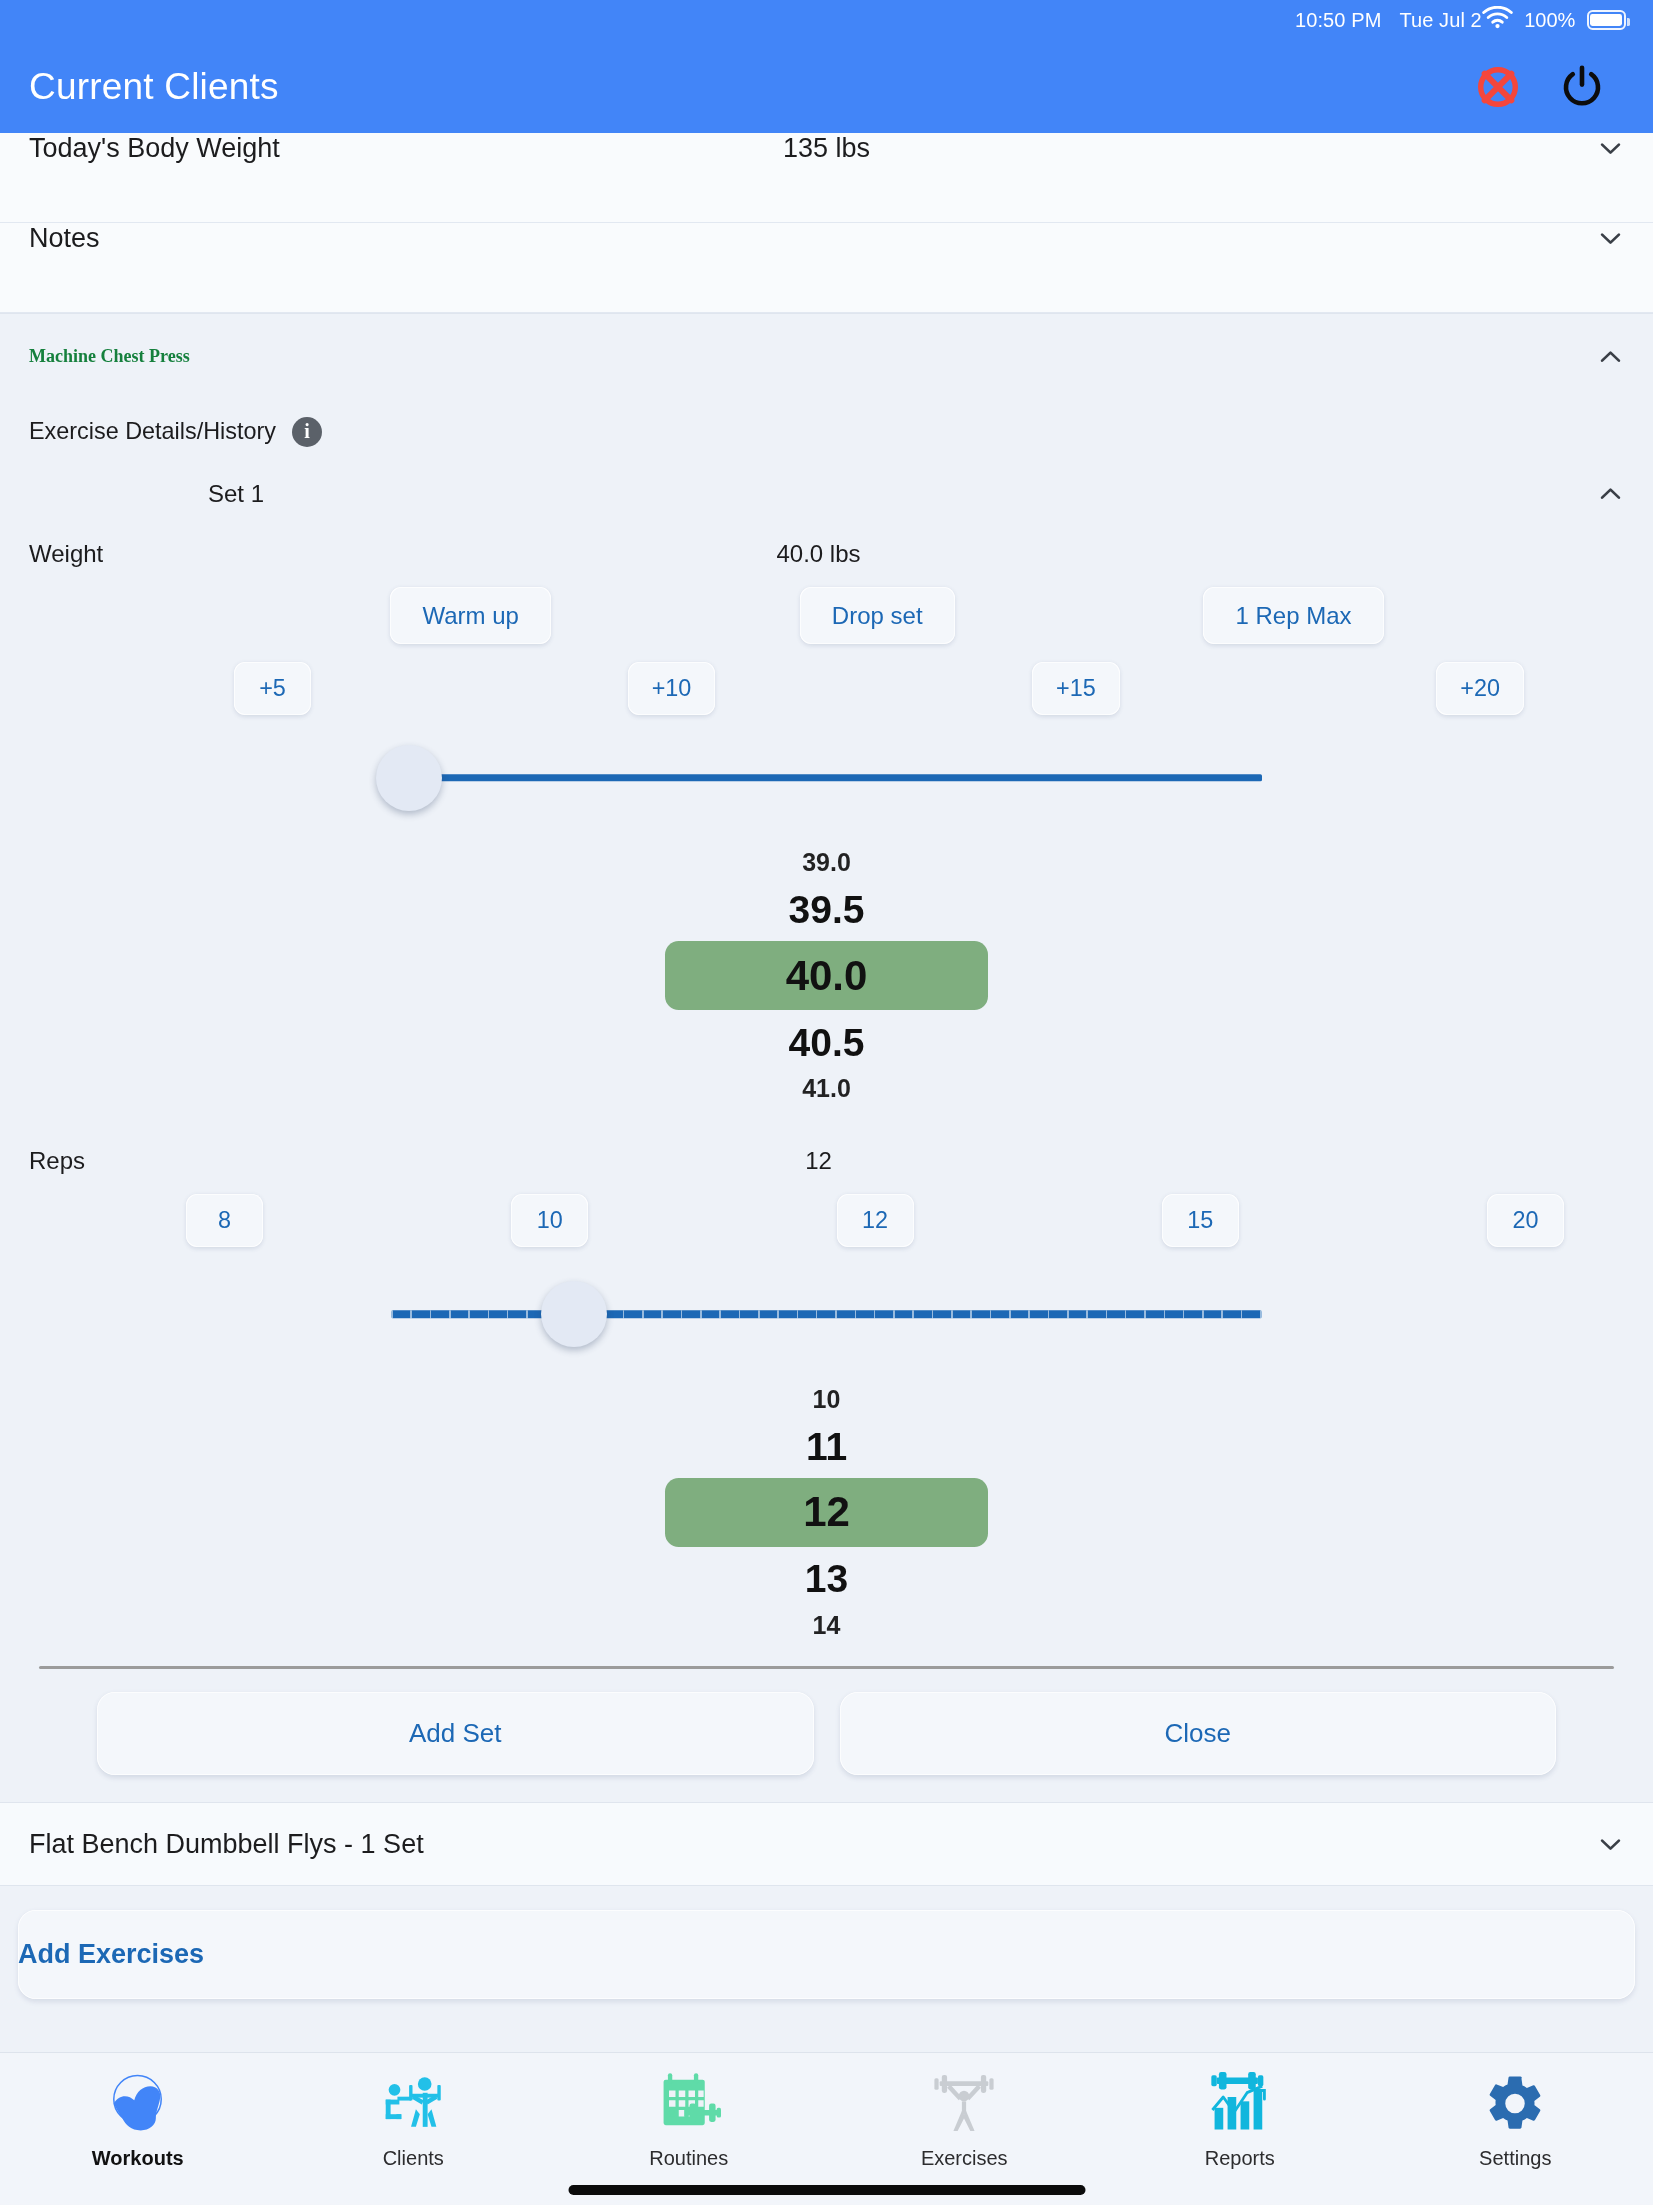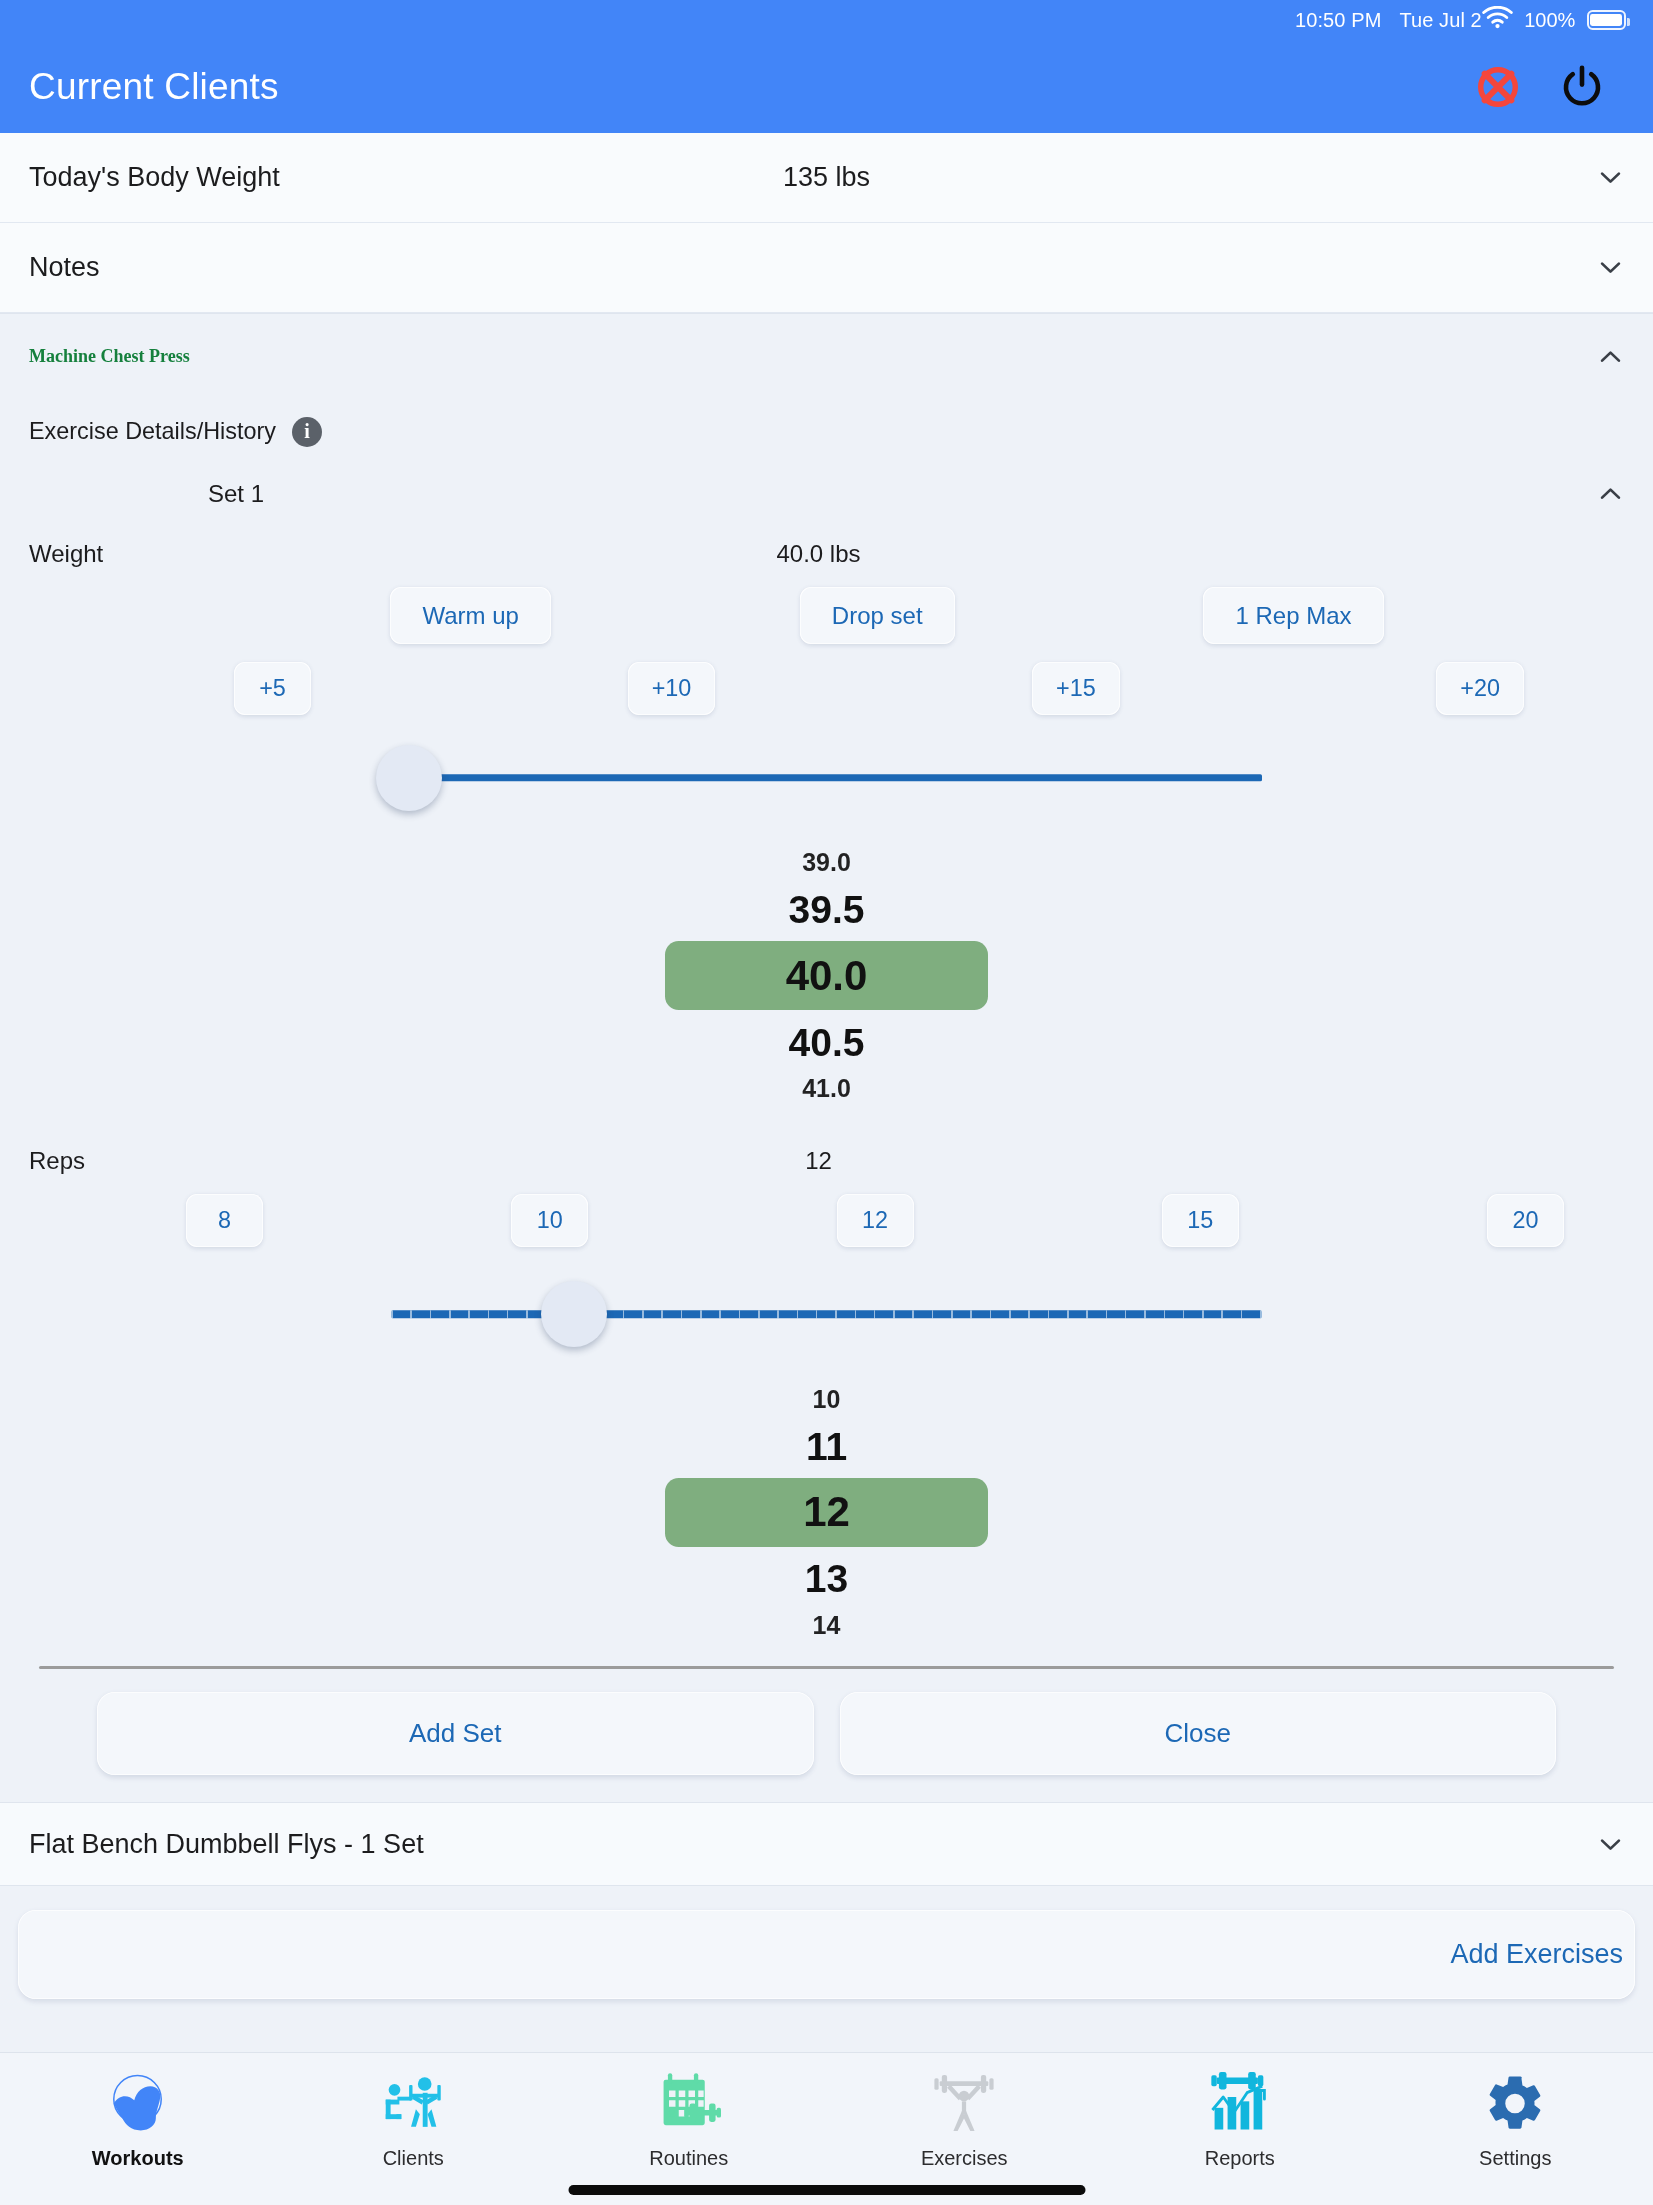--- a/index.html
+++ b/index.html
@@ -40,21 +40,21 @@
   }
   .nav-title { font-size:37px; font-weight:400; letter-spacing:0.2px; }
   .nav-actions { display:flex; align-items:center; gap:26px; padding-right:18px; }
   .nav-icon { width:58px; height:58px; display:flex; align-items:center; justify-content:center; }
 
   
   .content { flex:1 1 auto; overflow:hidden; background:#eef2f8; display:flex; flex-direction:column; }
 
   .row-card {
     background:#f9fbfd; border-bottom:0.8px solid #e2e8f1;
-    display:flex; align-items:center; padding:0 27.4px 0 29px;
+    display:flex; align-items:flex-start; padding:0 27.4px 0 29px;
     height:90px; position:relative;
   }
   .row-label { font-size:27px; color:#1c1c1e; flex:0 0 auto; }
   .row-value { position:absolute; left:0; right:0; text-align:center; font-size:27px; color:#1c1c1e; pointer-events:none; }
   .row-chev { margin-left:auto; z-index:2; }
 
   .chev { width:31px; height:31px; display:block; }
 
   
   .exercise-card {
@@ -135,21 +135,21 @@
   .collapsed-row {
     background:#f7fafd; border-top:0.8px solid #dfe5ee; border-bottom:0.8px solid #dfe5ee;
     height:84px; display:flex; align-items:center; padding:0 27.4px 0 29px;
   }
   .collapsed-title { font-size:27px; color:#1c1c1e; }
 
   .add-ex-wrap { padding:24px 18px 0 18px; }
   .add-ex {
     background:#f4f7fb; border-radius:18px;
     box-shadow:0 2.4px 4.8px rgba(60,80,120,.13), 0 0 0 0.8px rgba(255,255,255,.9) inset;
-    color:#1c68b5; font-size:27px; text-align:right; padding:29px 12px;
+    color:#1c68b5; font-size:27px; text-align:left; padding:29px 0;font-weight:bold;
   }
 
   
   .tabbar {
     flex:0 0 auto; height:153px; background:#f2f5fa;
     border-top:0.8px solid #dde3ec; display:flex; align-items:flex-start;
     padding-top:13px; position:relative;
   }
   .tab { flex:1 1 0; display:flex; flex-direction:column; align-items:center; gap:6.5px; }
   .tab-icon { width:77px; height:74px; display:flex; align-items:center; justify-content:center; }

